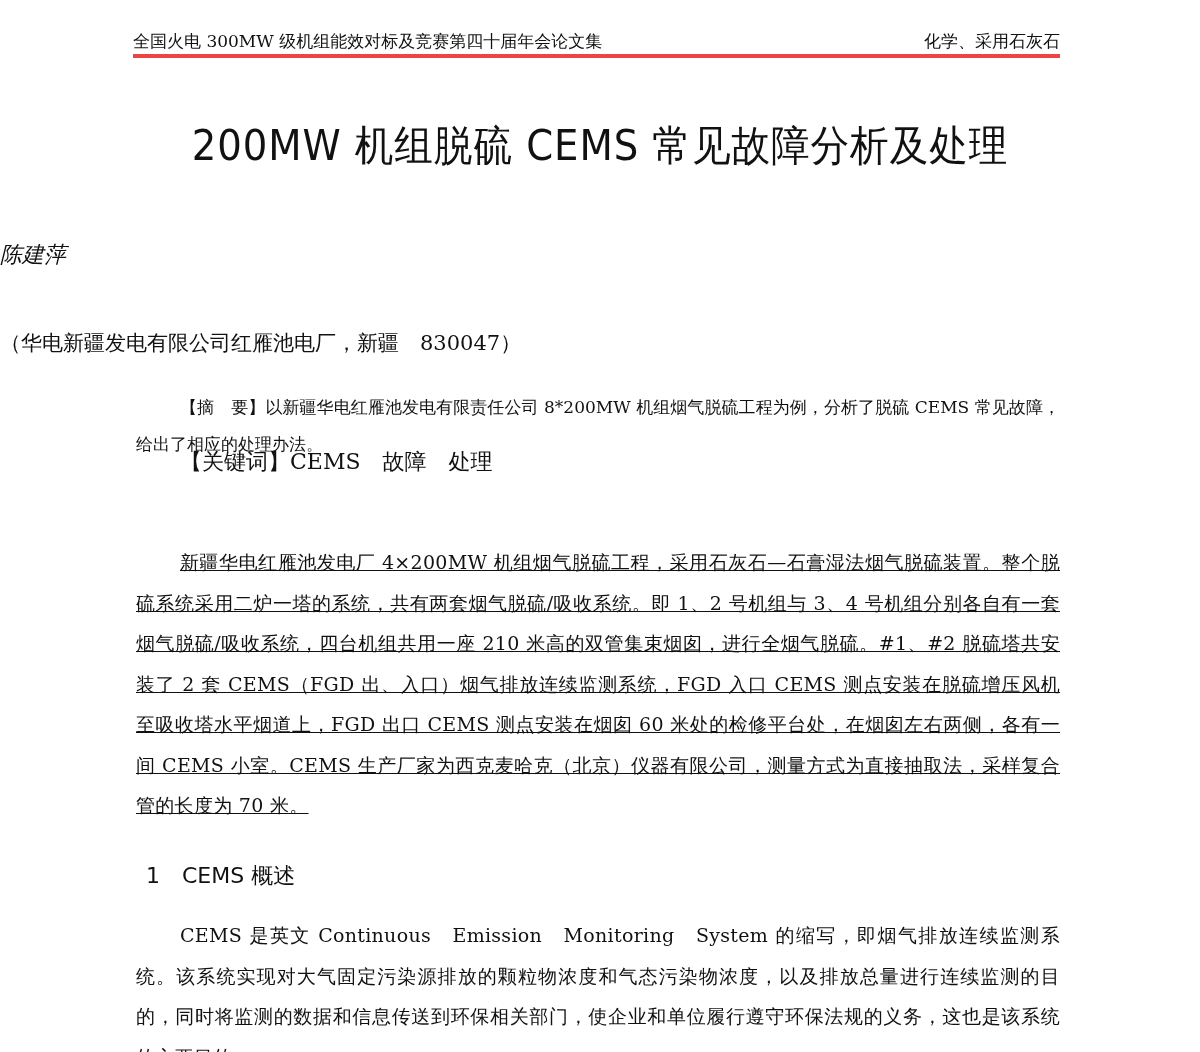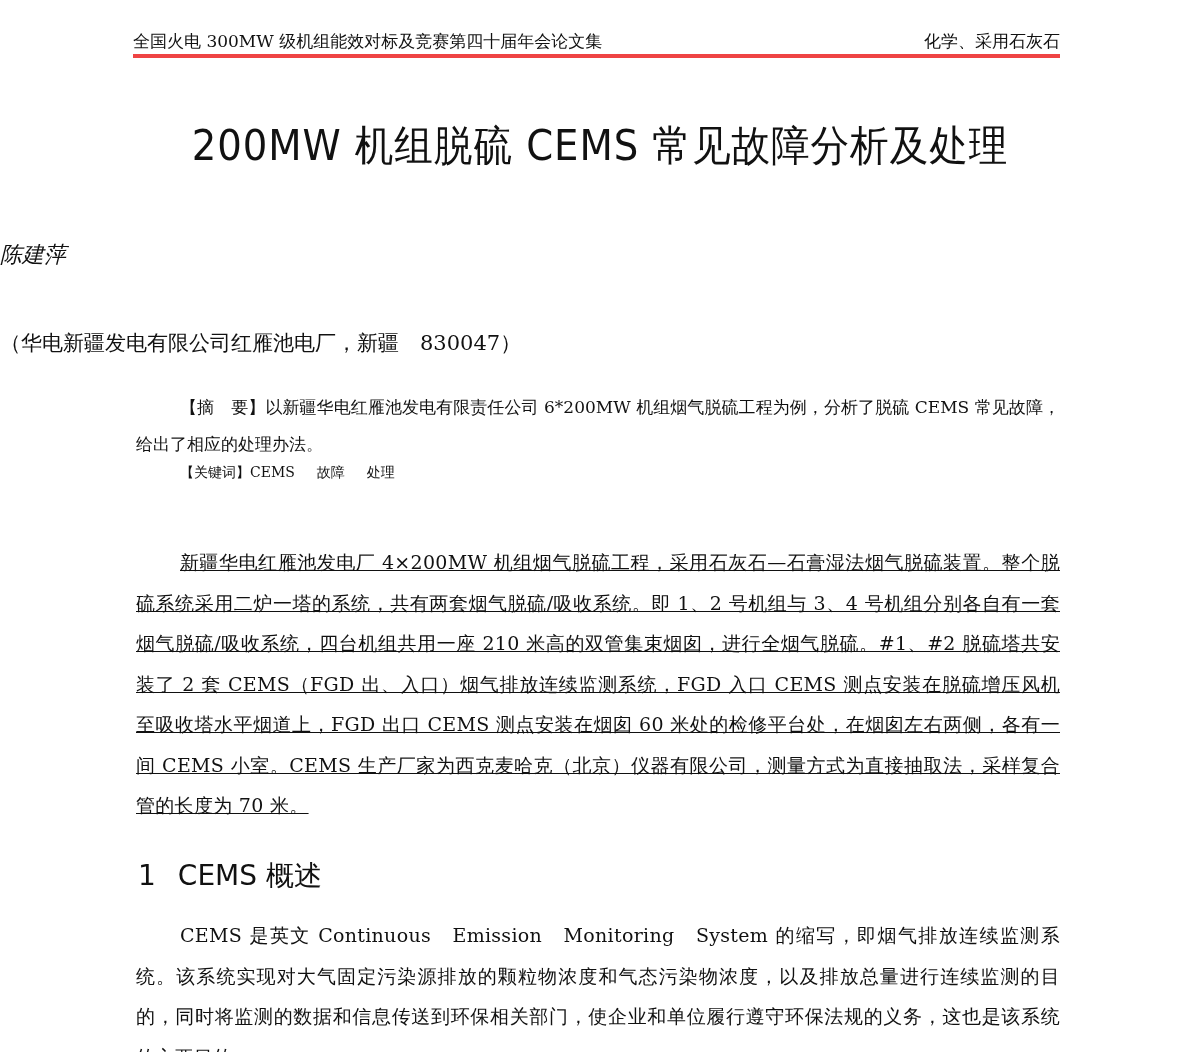--- a/index.html
+++ b/index.html
@@ -76,45 +76,45 @@
     line-height: 37px;
     text-indent: 44px;
     text-align: justify;
   }
   .abstract .label, .keywords .label {
     font-weight: normal;
   }
   .keywords {
     position: absolute;
     left: 180px;
-    top: 456px;
-    font-size: 14px;
+    top: 446px;
+    font-size: 22px;
     line-height: 32px;
   }
   .keywords .kw {
     margin-right: 22px;
   }
   .para {
     position: absolute;
     left: 136px;
     width: 924px;
     font-size: 19px;
     line-height: 40.5px;
     text-indent: 44px;
     text-align: justify;
     letter-spacing: 0.3px;
   }
   .para.p1 { top: 542px; text-decoration: underline; }
   .para.p2 { top: 915px; }
   .section-heading {
     position: absolute;
-    left: 138px;
+    left: 146px;
     top: 860px;
     font-family: "DejaVu Sans", "Liberation Sans", sans-serif;
-    font-size: 28px;
+    font-size: 22px;
     line-height: 32px;
   }
   .section-heading .num {
     margin-right: 22px;
   }
 </style>
 </head>
 <body>
 
 <div class="running-header">
@@ -122,21 +122,21 @@
   <span class="right">化学、采用石灰石</span>
 </div>
 
 <div class="title">200MW 机组脱硫 CEMS 常见故障分析及处理</div>
 
 <div class="author">陈建萍</div>
 
 <div class="affiliation">（华电新疆发电有限公司红雁池电厂，新疆　830047）</div>
 
 <div class="abstract">
-  <span class="label">【摘　要】</span><span>以新疆华电红雁池发电有限责任公司 6*200MW 机组烟气脱硫工程为例，分析了脱硫 CEMS 常见故障，给出了相应的处理办法。</span>
+  <span class="label">【摘　要】</span><span>以新疆华电红雁池发电有限责任公司 8*200MW 机组烟气脱硫工程为例，分析了脱硫 CEMS 常见故障，给出了相应的处理办法。</span>
 </div>
 
 <div class="keywords">
   <span class="label">【关键词】</span><span class="kw">CEMS</span><span class="kw">故障</span><span class="kw">处理</span>
 </div>
 
 <div class="para p1">新疆华电红雁池发电厂 4×200MW 机组烟气脱硫工程，采用石灰石—石膏湿法烟气脱硫装置。整个脱硫系统采用二炉一塔的系统，共有两套烟气脱硫/吸收系统。即 1、2 号机组与 3、4 号机组分别各自有一套烟气脱硫/吸收系统，四台机组共用一座 210 米高的双管集束烟囱，进行全烟气脱硫。#1、#2 脱硫塔共安装了 2 套 CEMS（FGD 出、入口）烟气排放连续监测系统，FGD 入口 CEMS 测点安装在脱硫增压风机至吸收塔水平烟道上，FGD 出口 CEMS 测点安装在烟囱 60 米处的检修平台处，在烟囱左右两侧，各有一间 CEMS 小室。CEMS 生产厂家为西克麦哈克（北京）仪器有限公司，测量方式为直接抽取法，采样复合管的长度为 70 米。</div>
 
 <div class="section-heading">
   <span class="num">1</span><span>CEMS 概述</span>

